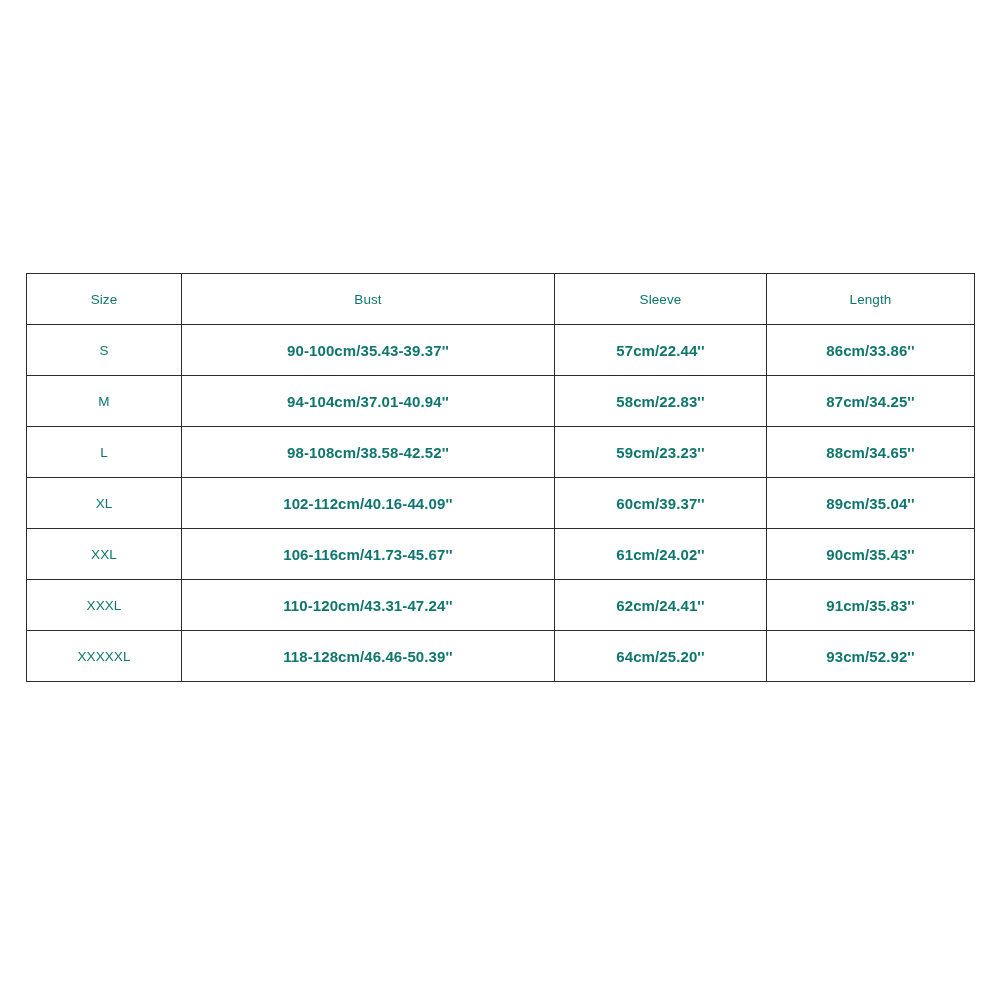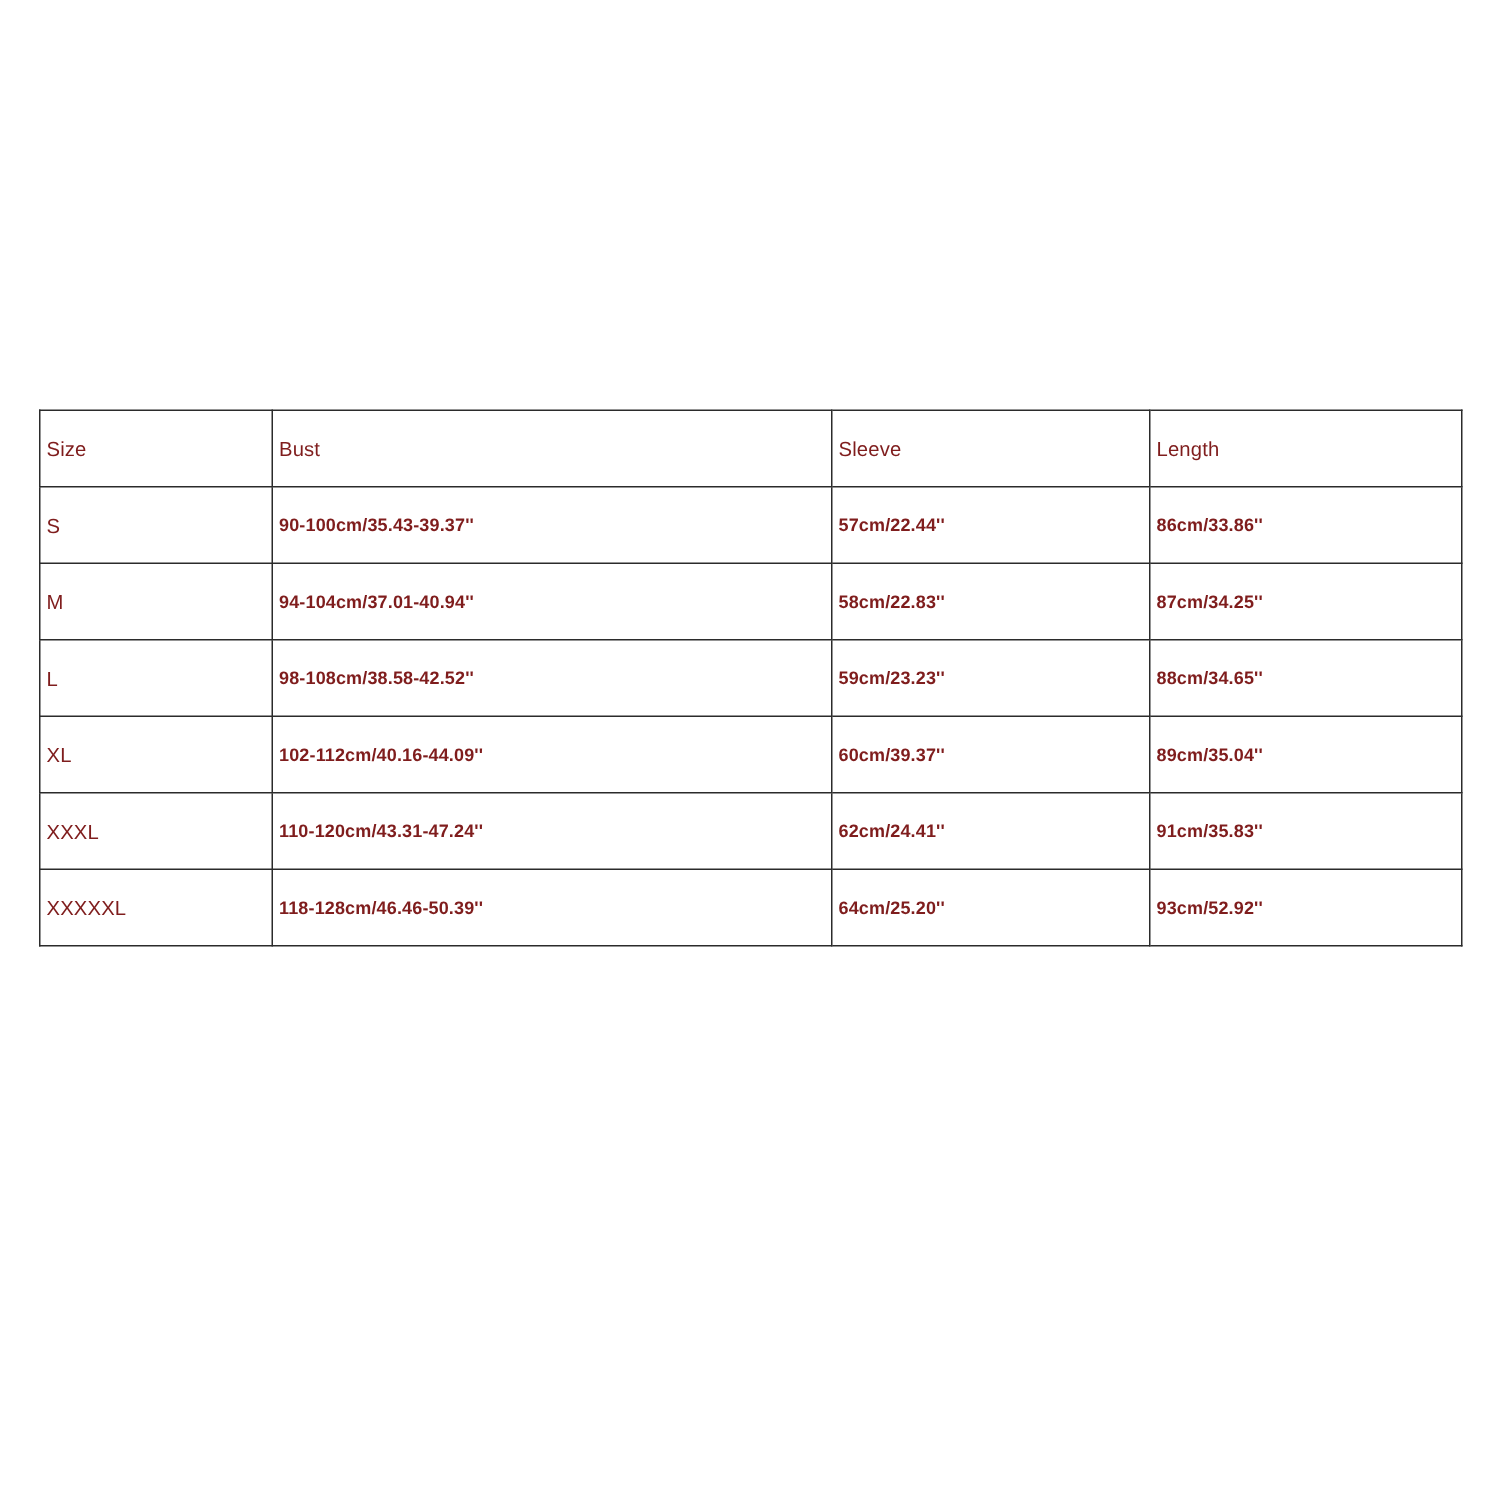--- a/index.html
+++ b/index.html
@@ -27,38 +27,38 @@
     table-layout: fixed;
   }
   table.size-chart col.c-size   { width: 155px; }
   table.size-chart col.c-bust   { width: 373px; }
   table.size-chart col.c-sleeve { width: 212px; }
   table.size-chart col.c-length { width: 208px; }
 
   table.size-chart th,
   table.size-chart td {
     border: 1px solid #2b2b2b;
-    text-align: left;
+    text-align: center;
     vertical-align: middle;
     height: 50px;
     font-weight: normal;
     font-size: 13.5px;
     letter-spacing: 0.1px;
-    color: #7f1d1d;
+    color: #0f766e;
     padding: 0 4px;
   }
   table.size-chart thead th {
     font-size: 13.5px;
     font-weight: normal;
   }
   table.size-chart tbody td.size-cell {
     font-size: 13.5px;
   }
   table.size-chart tbody td.meas-cell {
-    font-size: 12px;
+    font-size: 15px;
     font-weight: 600;
   }
 </style>
 </head>
 <body>
 
 <div class="sheet">
   <table class="size-chart">
     <colgroup>
       <col class="c-size">
@@ -93,20 +93,26 @@
         <td class="meas-cell">59cm/23.23''</td>
         <td class="meas-cell">88cm/34.65''</td>
       </tr>
       <tr>
         <td class="size-cell">XL</td>
         <td class="meas-cell">102-112cm/40.16-44.09''</td>
         <td class="meas-cell">60cm/39.37''</td>
         <td class="meas-cell">89cm/35.04''</td>
       </tr>
       <tr>
+        <td class="size-cell">XXL</td>
+        <td class="meas-cell">106-116cm/41.73-45.67''</td>
+        <td class="meas-cell">61cm/24.02''</td>
+        <td class="meas-cell">90cm/35.43''</td>
+      </tr>
+      <tr>
         <td class="size-cell">XXXL</td>
         <td class="meas-cell">110-120cm/43.31-47.24''</td>
         <td class="meas-cell">62cm/24.41''</td>
         <td class="meas-cell">91cm/35.83''</td>
       </tr>
       <tr>
         <td class="size-cell">XXXXXL</td>
         <td class="meas-cell">118-128cm/46.46-50.39''</td>
         <td class="meas-cell">64cm/25.20''</td>
         <td class="meas-cell">93cm/52.92''</td>

